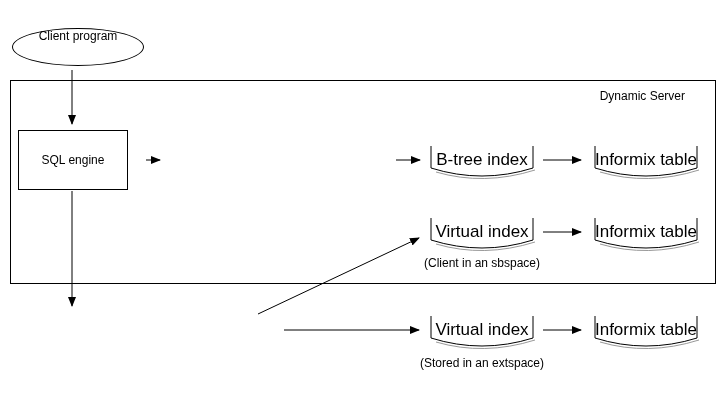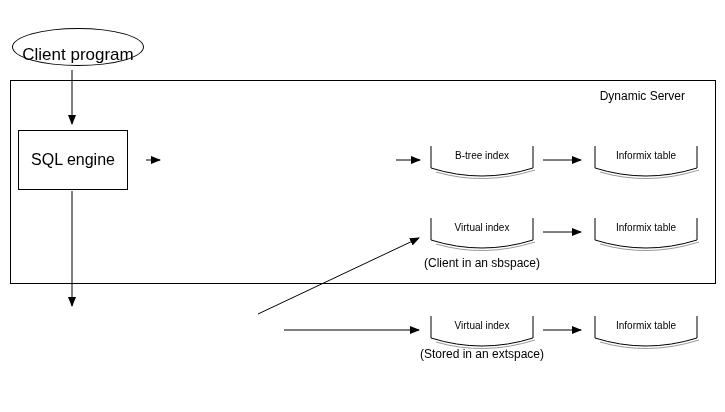--- a/index.html
+++ b/index.html
@@ -35,51 +35,51 @@
     white-space: nowrap;
     margin-left: 20px;
   }
   .rect-node {
     position: absolute;
     border: 1px solid #000;
     background: #fff;
     display: flex;
     align-items: center;
     justify-content: center;
-    font-size: 16px;
+    font-size: 12px;
     z-index: 1;
   }
   .ellipse-node {
     position: absolute;
     border: 1px solid #000;
     background: #fff;
     display: flex;
-    align-items: flex-end;
+    align-items: flex-start;
     justify-content: center;
-    font-size: 17px;
+    font-size: 12px;
     white-space: nowrap;
     z-index: 1;
   }
   .round-full { border-radius: 50%; }
   .stadium { border-radius: 17px; }
   .scroll-node {
     position: absolute;
     width: 112px;
     height: 48px;
     z-index: 1;
   }
   .scroll-node svg {
     position: absolute;
     left: 0; top: 0;
   }
   .scroll-label {
     position: absolute;
     left: 0; right: 0; top: 10px;
     text-align: center;
-    font-size: 10px;
+    font-size: 17px;
     white-space: nowrap;
   }
   .note {
     position: absolute;
     width: 220px;
     text-align: center;
     font-size: 12px;
     z-index: 1;
     white-space: nowrap;
   }
@@ -165,15 +165,15 @@
   </div>
 
   <div class="scroll-node" style="left:590px; top:310px;">
     <svg width="112" height="48" viewBox="0 0 112 48">
       <path d="M10,32 Q58,46 109,30" stroke="#999" fill="none"></path>
       <path d="M5,6 V28 M107,6 V28 M5,28 Q56,44 107,28" stroke="#000" fill="none"></path>
     </svg>
     <span class="scroll-label">Informix table</span>
   </div>
 
-  <div class="note" style="left:372px; top:347px;">(Stored in an extspace)</div>
+  <div class="note" style="left:372px; top:356px;">(Stored in an extspace)</div>
 
 </div>
 
 </body></html>

